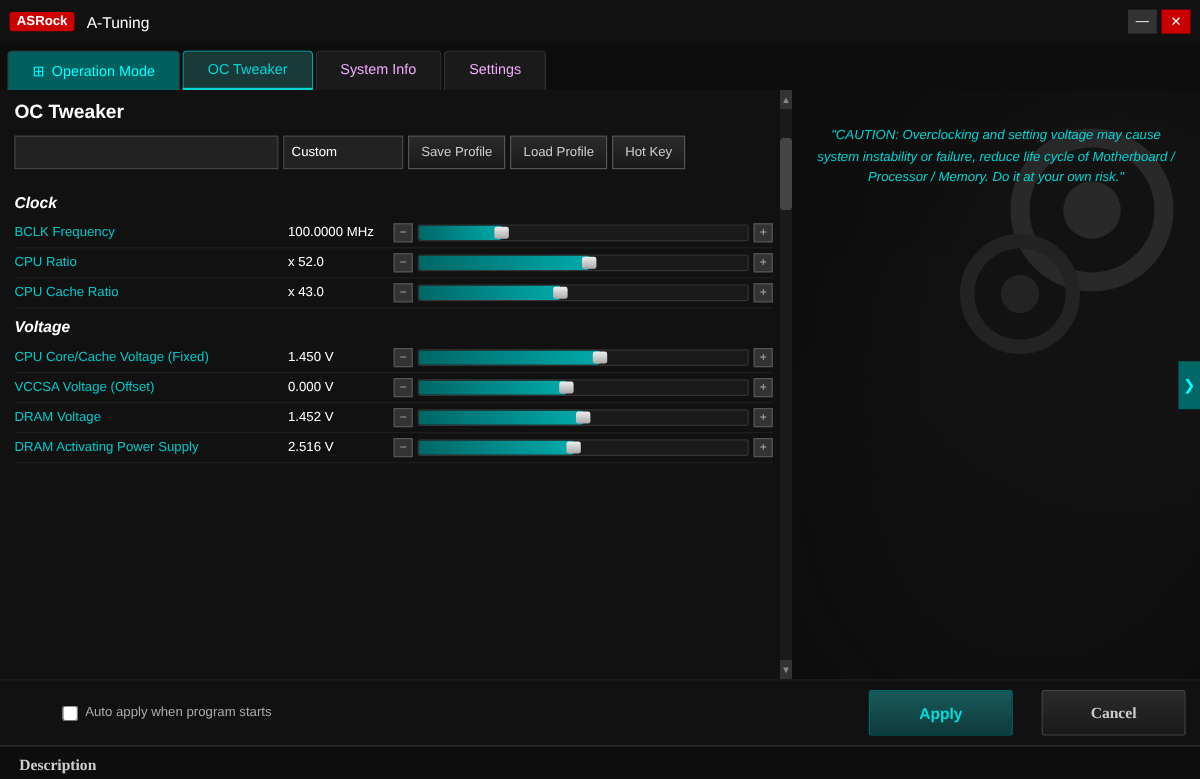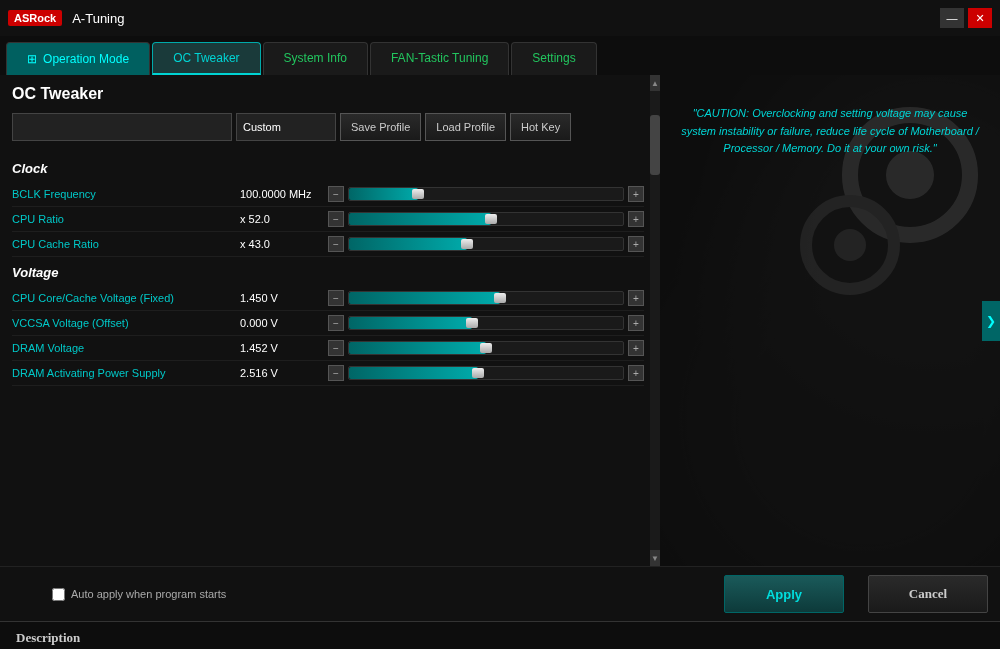--- a/index.html
+++ b/index.html
@@ -61,21 +61,21 @@
       display: flex;
       background: #0d0d0d;
       padding: 6px 6px 0 6px;
       gap: 2px;
     }
     .nav-tab {
       padding: 8px 20px;
       font-size: 12px;
       cursor: pointer;
       border-radius: 4px 4px 0 0;
-      color: #22c55e;
+      color: #f0abfc;
       background: #1a1a1a;
       border: 1px solid #333;
       border-bottom: none;
     }
     .nav-tab.active {
       background: #1a3a3a;
       color: #00d4d4;
       border-color: #00aaaa;
       border-bottom: 2px solid #00d4d4;
     }
@@ -374,23 +374,20 @@
 <div class="nav-bar">
   <div class="nav-tab op-mode">
     <span>⊞</span>
     <span>Operation Mode</span>
   </div>
   <div class="nav-tab active">
     <span>OC Tweaker</span>
   </div>
   <div class="nav-tab">
     <span>System Info</span>
-  </div>
-  <div class="nav-tab">
-    <span>FAN-Tastic Tuning</span>
   </div>
   <div class="nav-tab">
     <span>Settings</span>
   </div>
 </div>
 
 <div class="main-content">
 
   <div class="oc-panel">
     <div class="panel-title">OC Tweaker</div>

